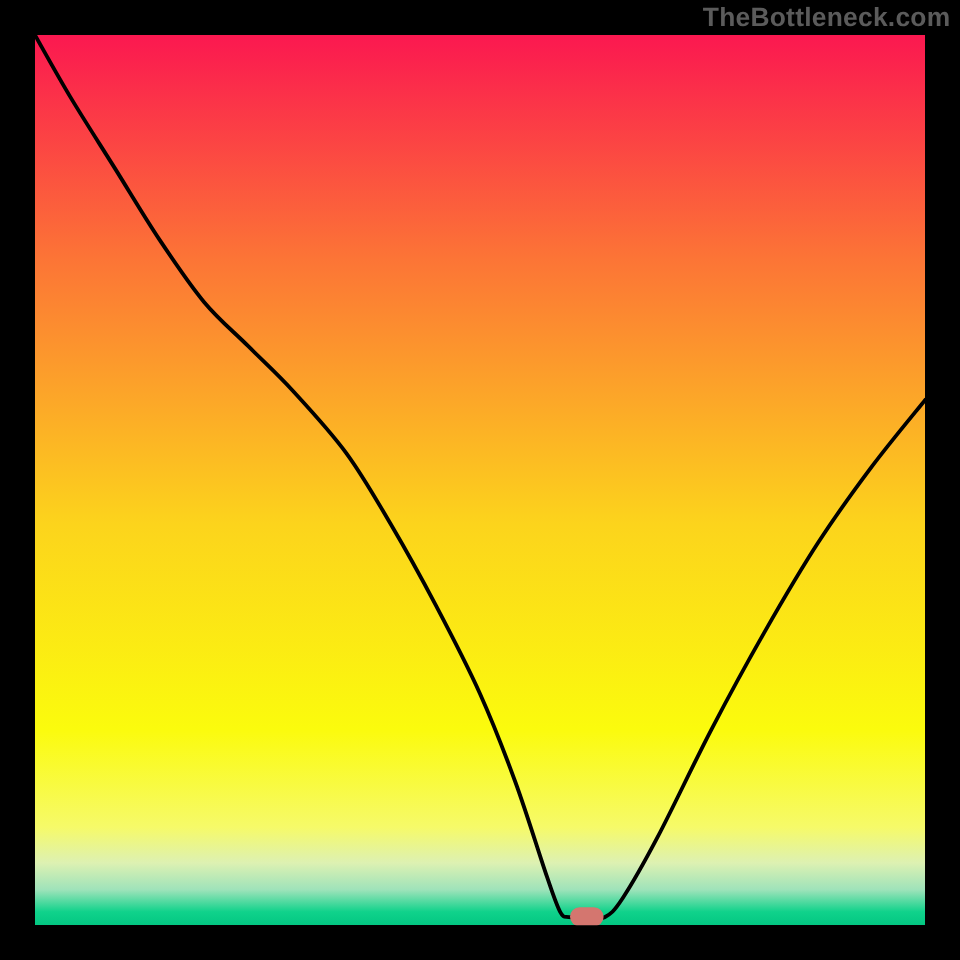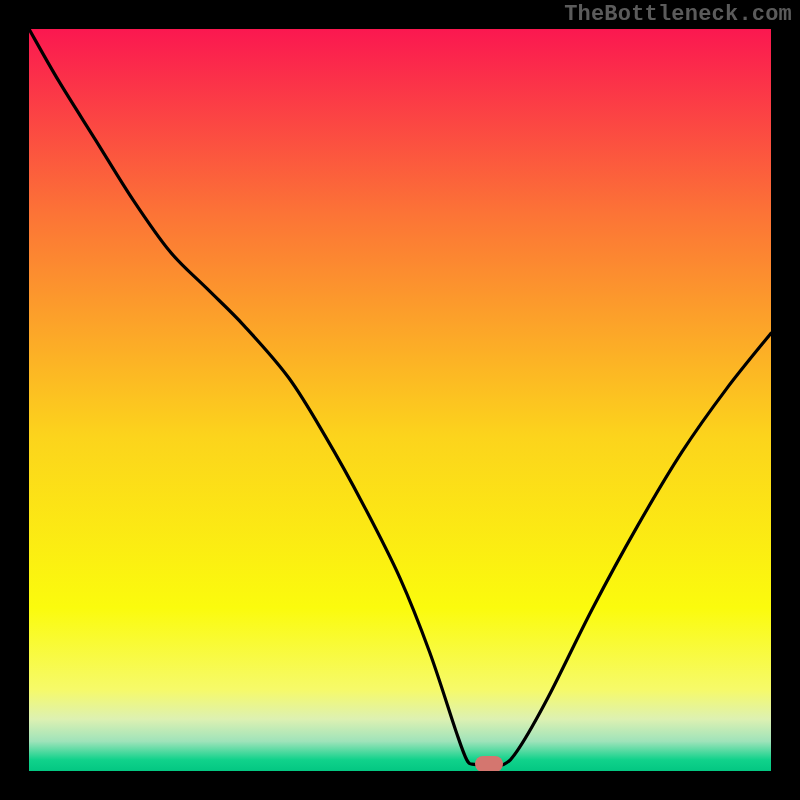--- a/index.html
+++ b/index.html
@@ -17,21 +17,21 @@
     height: 800px;
     background: #000;
   }
   .watermark {
     position: absolute;
     top: 2px;
     right: 8px;
     color: #5b5b5b;
     font-size: 22px;
     font-weight: 600;
-    font-family: Liberation Mono, monospace;
+    font-family: Liberation Sans, sans-serif;
     letter-spacing: 0.2px;
     z-index: 10;
     user-select: none;
   }
   .plot-area {
     position: absolute;
     left: 29px;
     top: 29px;
     width: 742px;
     height: 742px;

